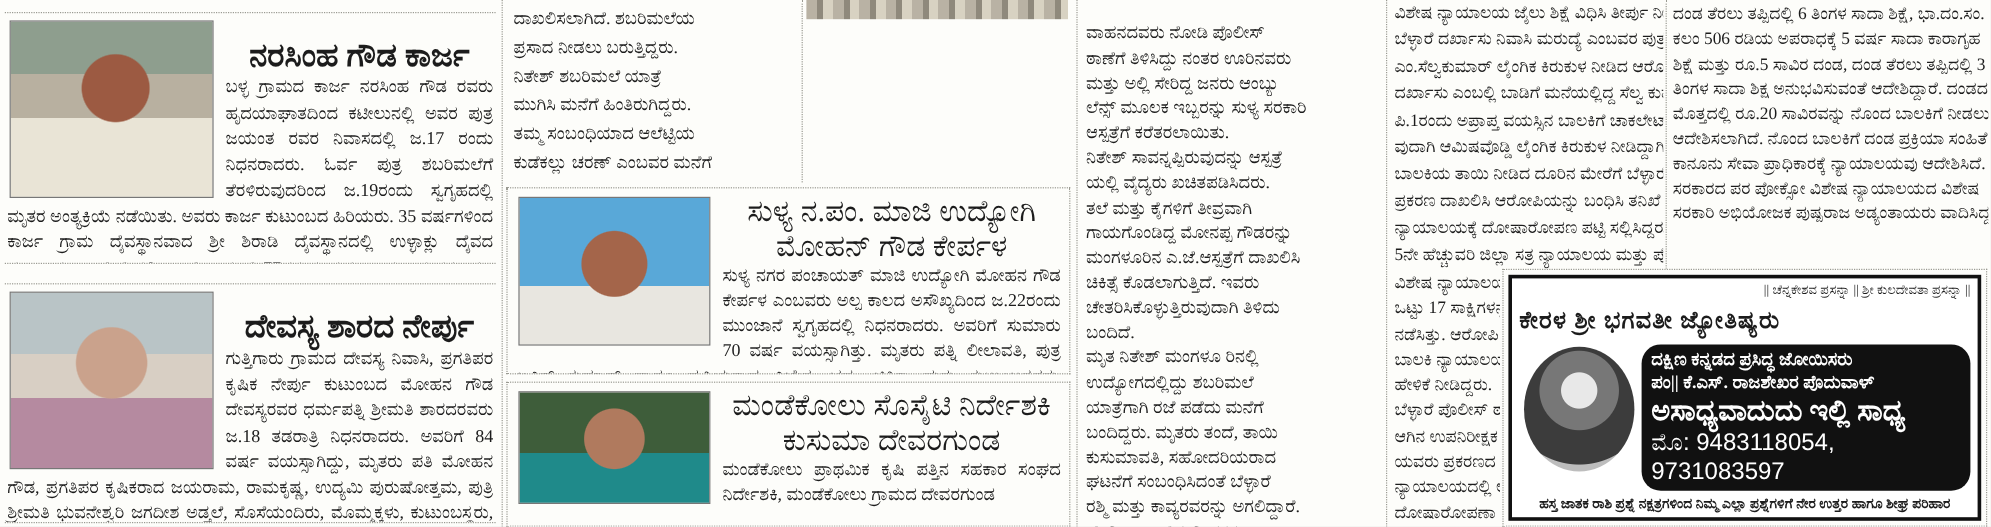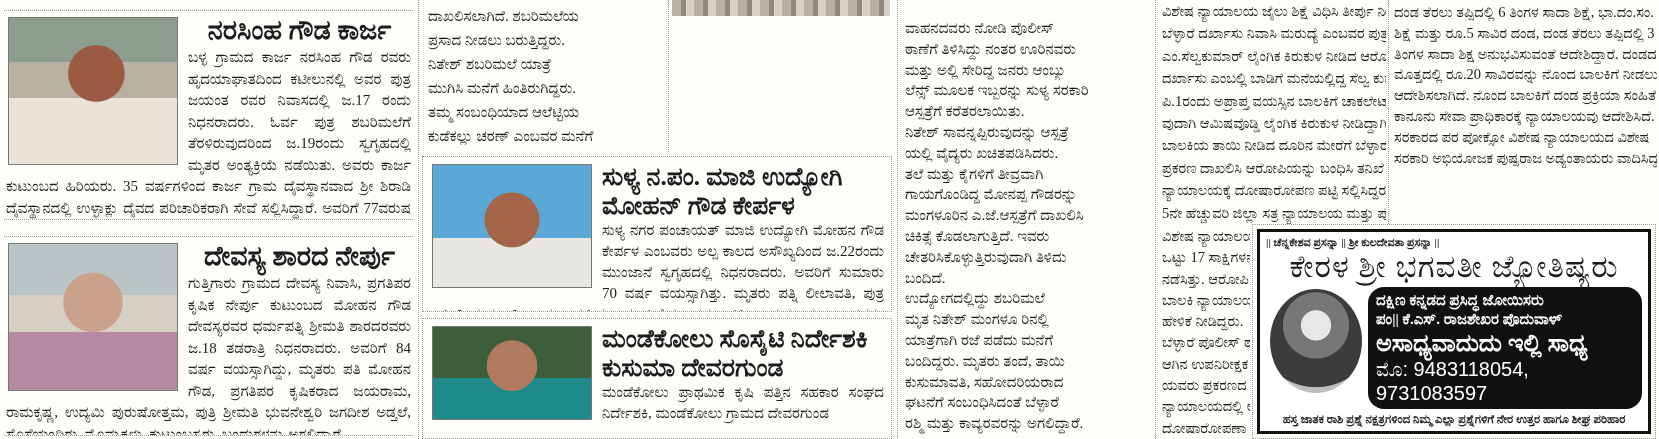--- a/index.html
+++ b/index.html
@@ -3,47 +3,47 @@
 <meta charset="utf-8">
 <style>
   html,body{margin:0;padding:0;background:#e8e8e4;}
   #page{position:relative;width:1659px;height:439px;background:#fdfdfa;overflow:hidden;
         font-family:"Liberation Serif","DejaVu Serif",serif;color:#1c1c1c;}
   .vdiv{position:absolute;width:0;border-left:1px dotted #9a9a92;}
   .col{position:absolute;overflow:hidden;text-align:justify;}
   .tline{white-space:nowrap;overflow:hidden;}
   .b15{font-size:15px;line-height:21px;}
   .obitbox{position:absolute;left:4px;width:409px;border-top:1px dotted #9a9a92;border-bottom:1px dotted #9a9a92;padding:4px 2px;box-sizing:border-box;overflow:hidden;}
-  .obitbox h2{margin:0 0 2px 0;text-align:center;font-size:27px;line-height:30px;font-weight:bold;}
+  .obitbox h2{margin:16px 0 2px 0;text-align:center;font-size:27px;line-height:30px;font-weight:bold;}
   .photo{float:left;margin:2px 10px 2px 2px;border:1px solid #777;}
   .obitbox p{margin:0;font-size:15px;line-height:21.5px;text-align:justify;}
   .boxart{position:absolute;border:1px dotted #9a9a92;background:#fdfdfa;padding:5px 7px;box-sizing:border-box;overflow:hidden;}
-  .boxart h2{margin:0;font-size:25px;line-height:29px;font-weight:bold;}
+  .boxart h2{margin:0;text-align:center;font-size:25px;line-height:29px;font-weight:normal;}
   .boxart .htext{margin-left:170px;}
   .boxart p{margin:0;font-size:15px;line-height:21px;text-align:justify;}
   
   .ph-man1{width:168px;height:146px;background:
      radial-gradient(circle at 52% 38%,#9c5a42 0 22%,rgba(0,0,0,0) 23%),
      linear-gradient(180deg,#8e9e8e 0 30%,#b8b0a0 30% 55%,#e9e4d6 55% 100%);}
   .ph-woman1{width:168px;height:146px;background:
      radial-gradient(circle at 50% 40%,#caa28c 0 24%,rgba(0,0,0,0) 25%),
      linear-gradient(180deg,#b9c4c6 0 35%,#d8cfc4 35% 60%,#b58aa0 60% 100%);}
   .ph-man2{width:158px;height:122px;background:
      radial-gradient(circle at 50% 45%,#a4654a 0 26%,rgba(0,0,0,0) 27%),
      linear-gradient(180deg,#59a8d8 0 60%,#e8e6e0 60% 100%);}
   .ph-woman2{width:158px;height:92px;background:
      radial-gradient(circle at 50% 42%,#b07a5e 0 26%,rgba(0,0,0,0) 27%),
      linear-gradient(180deg,#3e5d3a 0 55%,#1f8a8a 55% 100%);}
   .ph-scene{position:absolute;left:672px;top:0;width:218px;height:16px;
      background:repeating-linear-gradient(90deg,#b9b2a4 0 9px,#8f897c 9px 14px,#d8d2c2 14px 22px);}
   
   #ad{position:absolute;left:1252px;top:224px;width:404px;height:215px;border:1px dotted #9a9a92;padding:4px;box-sizing:border-box;background:#fdfdfa;}
   #ad .inner{border:3px solid #111;height:100%;box-sizing:border-box;padding:3px 6px;overflow:hidden;background:#fff;}
-  .ad-invoc{text-align:left;font-size:11px;line-height:14px;font-weight:bold;}
-  .ad-title{text-align:center;font-size:31px;line-height:36px;font-weight:normal;letter-spacing:1px;}
+  .ad-invoc{text-align:right;font-size:11px;line-height:14px;font-weight:normal;}
+  .ad-title{font-size:20px;line-height:36px;font-weight:bold;letter-spacing:1px;}
   .ad-row{display:flex;align-items:flex-start;margin-top:2px;}
   .ad-deity{width:92px;height:104px;border-radius:50%;flex:0 0 auto;margin:2px 6px 0 4px;
      background:radial-gradient(circle at 50% 35%,#e8e8e8 0 18%,#777 19% 40%,#3c3c3c 41% 75%,#bdbdbd 76% 100%);}
   .ad-panel{flex:1;background:#111;color:#fff;border-radius:16px;padding:4px 8px;text-align:left;}
   .ad-sub1{font-size:15px;line-height:19px;font-weight:bold;}
   .ad-sub2{font-size:15px;line-height:19px;font-weight:bold;}
   .ad-tag{font-size:24px;line-height:28px;font-weight:bold;}
   .ad-phone{font-size:20px;line-height:24px;font-weight:normal;font-family:"Liberation Sans","DejaVu Sans",sans-serif;}
   .ad-body{margin-top:3px;font-size:11.6px;line-height:16.5px;font-weight:bold;text-align:center;}
 </style>
@@ -106,22 +106,22 @@
       <div class="tline">ಲೆನ್ಸ್ ಮೂಲಕ ಇಬ್ಬರನ್ನು ಸುಳ್ಯ ಸರಕಾರಿ</div>
       <div class="tline">ಆಸ್ಪತ್ರೆಗೆ ಕರೆತರಲಾಯಿತು.</div>
       <div class="tline">ನಿತೇಶ್ ಸಾವನ್ನಪ್ಪಿರುವುದನ್ನು ಆಸ್ಪತ್ರೆ</div>
       <div class="tline">ಯಲ್ಲಿ ವೈದ್ಯರು ಖಚಿತಪಡಿಸಿದರು.</div>
       <div class="tline">ತಲೆ ಮತ್ತು ಕೈಗಳಿಗೆ ತೀವ್ರವಾಗಿ</div>
       <div class="tline">ಗಾಯಗೊಂಡಿದ್ದ ಮೋನಪ್ಪ ಗೌಡರನ್ನು</div>
       <div class="tline">ಮಂಗಳೂರಿನ ಎ.ಜೆ.ಆಸ್ಪತ್ರೆಗೆ ದಾಖಲಿಸಿ</div>
       <div class="tline">ಚಿಕಿತ್ಸೆ ಕೊಡಲಾಗುತ್ತಿದೆ. ಇವರು</div>
       <div class="tline">ಚೇತರಿಸಿಕೊಳ್ಳುತ್ತಿರುವುದಾಗಿ ತಿಳಿದು</div>
       <div class="tline">ಬಂದಿದೆ.</div>
+      <div class="tline">ಮೃತ ನಿತೇಶ್ ಮಂಗಳೂ ರಿನಲ್ಲಿ</div>
       <div class="tline">ಉದ್ಯೋಗದಲ್ಲಿದ್ದು ಶಬರಿಮಲೆ</div>
-      <div class="tline">ಮೃತ ನಿತೇಶ್ ಮಂಗಳೂ ರಿನಲ್ಲಿ</div>
       <div class="tline">ಯಾತ್ರೆಗಾಗಿ ರಜೆ ಪಡೆದು ಮನೆಗೆ</div>
       <div class="tline">ಬಂದಿದ್ದರು. ಮೃತರು ತಂದೆ, ತಾಯಿ</div>
       <div class="tline">ಕುಸುಮಾವತಿ, ಸಹೋದರಿಯರಾದ</div>
       <div class="tline">ಘಟನೆಗೆ ಸಂಬಂಧಿಸಿದಂತೆ ಬೆಳ್ಳಾರೆ</div>
       <div class="tline">ರಶ್ಮಿ ಮತ್ತು ಕಾವ್ಯರವರನ್ನು ಅಗಲಿದ್ದಾರೆ.</div>
       <div class="tline">ಪೊಲೀಸ್ ಠಾಣೆಯಲ್ಲಿ ಪ್ರಕರಣ</div>
     </div>
 
   <div class="col" style="left:1162px;top:0;width:224px;height:224px;font-size:14.5px;line-height:22.4px;">
       <div class="tline">ವಿಶೇಷ ನ್ಯಾಯಾಲಯ ಜೈಲು ಶಿಕ್ಷೆ ವಿಧಿಸಿ ತೀರ್ಪು ನೀಡಿದೆ.</div>
@@ -144,20 +144,21 @@
       <div class="tline">ಹೇಳಿಕೆ ನೀಡಿದ್ದರು.</div>
       <div class="tline">ಬೆಳ್ಳಾರೆ ಪೊಲೀಸ್ ಠಾಣೆಯ</div>
       <div class="tline">ಆಗಿನ ಉಪನಿರೀಕ್ಷಕ ಆಂಜನೇಯ ರೆಡ್ಡಿ</div>
       <div class="tline">ಯವರು ಪ್ರಕರಣದ ತನಿಖೆ ನಡೆಸಿ</div>
       <div class="tline">ನ್ಯಾಯಾಲಯದಲ್ಲಿ ಆರೋಪಿ ವಿರುದ್ಧ</div>
       <div class="tline">ದೋಷಾರೋಪಣಾ ಪಟ್ಟಿ ಸಲ್ಲಿಸಿದ</div>
     </div>
 
   <div class="col" style="left:1394px;top:2px;width:263px;height:210px;font-size:14.5px;line-height:20.8px;">
       <div class="tline">ದಂಡ ತೆರಲು ತಪ್ಪಿದಲ್ಲಿ 6 ತಿಂಗಳ ಸಾದಾ ಶಿಕ್ಷೆ, ಭಾ.ದಂ.ಸಂ.</div>
+      <div class="tline">ಕಲಂ 506 ರಡಿಯ ಅಪರಾಧಕ್ಕೆ 5 ವರ್ಷ ಸಾದಾ ಕಾರಾಗೃಹ</div>
       <div class="tline">ಶಿಕ್ಷೆ ಮತ್ತು ರೂ.5 ಸಾವಿರ ದಂಡ, ದಂಡ ತೆರಲು ತಪ್ಪಿದಲ್ಲಿ 3</div>
       <div class="tline">ತಿಂಗಳ ಸಾದಾ ಶಿಕ್ಷ ಅನುಭವಿಸುವಂತೆ ಆದೇಶಿದ್ದಾರೆ. ದಂಡದ</div>
       <div class="tline">ಮೊತ್ತದಲ್ಲಿ ರೂ.20 ಸಾವಿರವನ್ನು ನೊಂದ ಬಾಲಕಿಗೆ ನೀಡಲು</div>
       <div class="tline">ಆದೇಶಿಸಲಾಗಿದೆ. ನೊಂದ ಬಾಲಕಿಗೆ ದಂಡ ಪ್ರಕ್ರಿಯಾ ಸಂಹಿತೆ</div>
       <div class="tline">ಕಾನೂನು ಸೇವಾ ಪ್ರಾಧಿಕಾರಕ್ಕೆ ನ್ಯಾಯಾಲಯವು ಆದೇಶಿಸಿದೆ.</div>
       <div class="tline">ಸರಕಾರದ ಪರ ಪೋಕ್ಸೋ ವಿಶೇಷ ನ್ಯಾಯಾಲಯದ ವಿಶೇಷ</div>
       <div class="tline">ಸರಕಾರಿ ಅಭಿಯೋಜಕ ಪುಷ್ಪರಾಜ ಅಡ್ಯಂತಾಯರು ವಾದಿಸಿದ್ದರು.</div>
     </div>
 
   <div id="ad">

